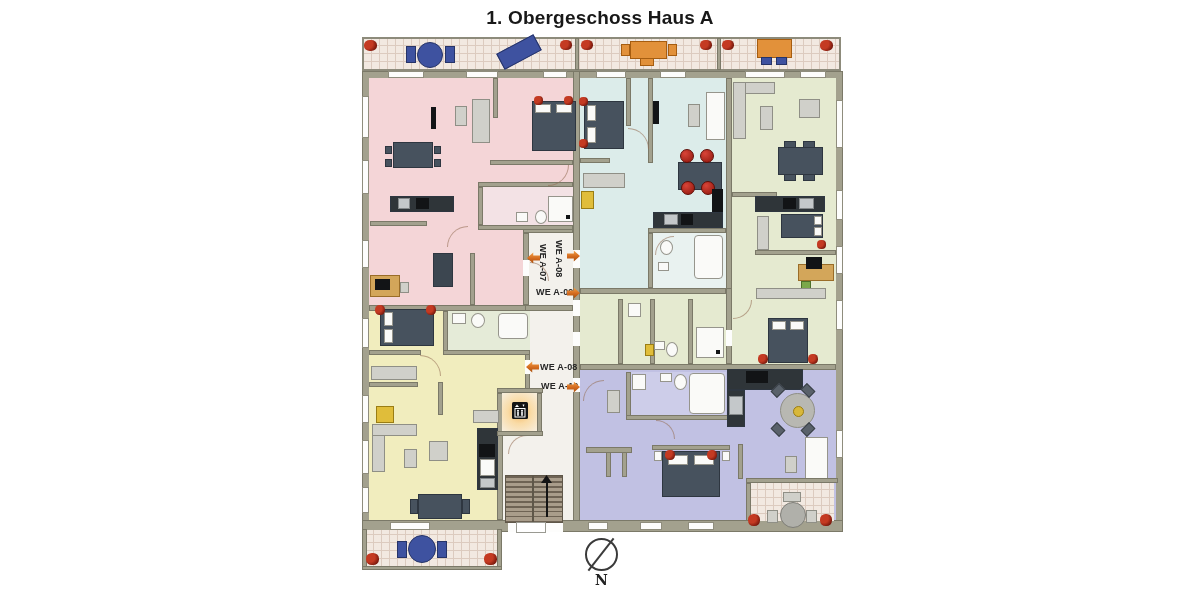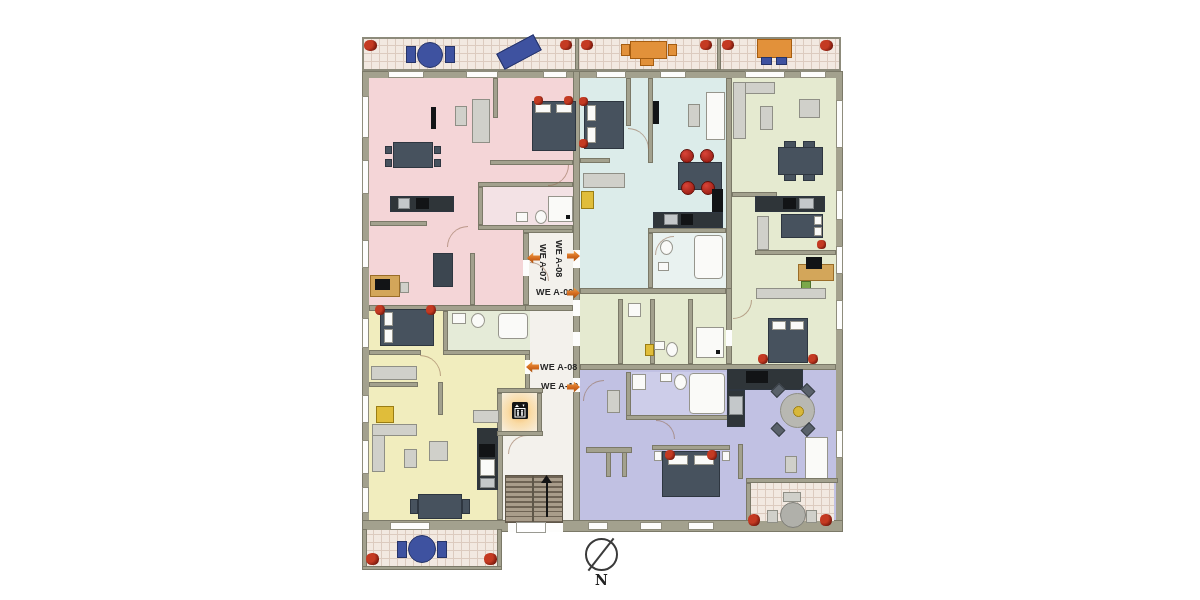--- a/index.html
+++ b/index.html
@@ -48,20 +48,21 @@
   .flipx{transform:scaleX(-1);}
   
   .compassc{position:absolute;border:2px solid #3a3a3a;border-radius:50%;background:#fff;box-sizing:border-box;}
   .needle{position:absolute;background:#3c3c3c;}
   .nlabel{position:absolute;font-family:"DejaVu Serif",serif;font-weight:700;font-size:14px;color:#222;text-align:center;}
 </style>
 </head>
 <body>
 
 <div class="page">
+  <div class="title">1. Obergeschoss Haus A</div>
 
   <div class="abs tile" style="left:362px;top:37px;width:479px;height:34px;border:2px solid #8d8b7b;box-sizing:border-box;"></div>
   <div class="wall" style="left:575px;top:38px;width:4px;height:32px;"></div>
   <div class="wall" style="left:717px;top:38px;width:4px;height:32px;"></div>
   <div class="pot" style="left:364px;top:40px;width:13px;height:11px;"></div>
   <div class="pot" style="left:560px;top:40px;width:12px;height:10px;"></div>
   <div class="pot" style="left:581px;top:40px;width:12px;height:10px;"></div>
   <div class="pot" style="left:700px;top:40px;width:12px;height:10px;"></div>
   <div class="pot" style="left:722px;top:40px;width:12px;height:10px;"></div>
   <div class="pot" style="left:820px;top:40px;width:13px;height:11px;"></div>

